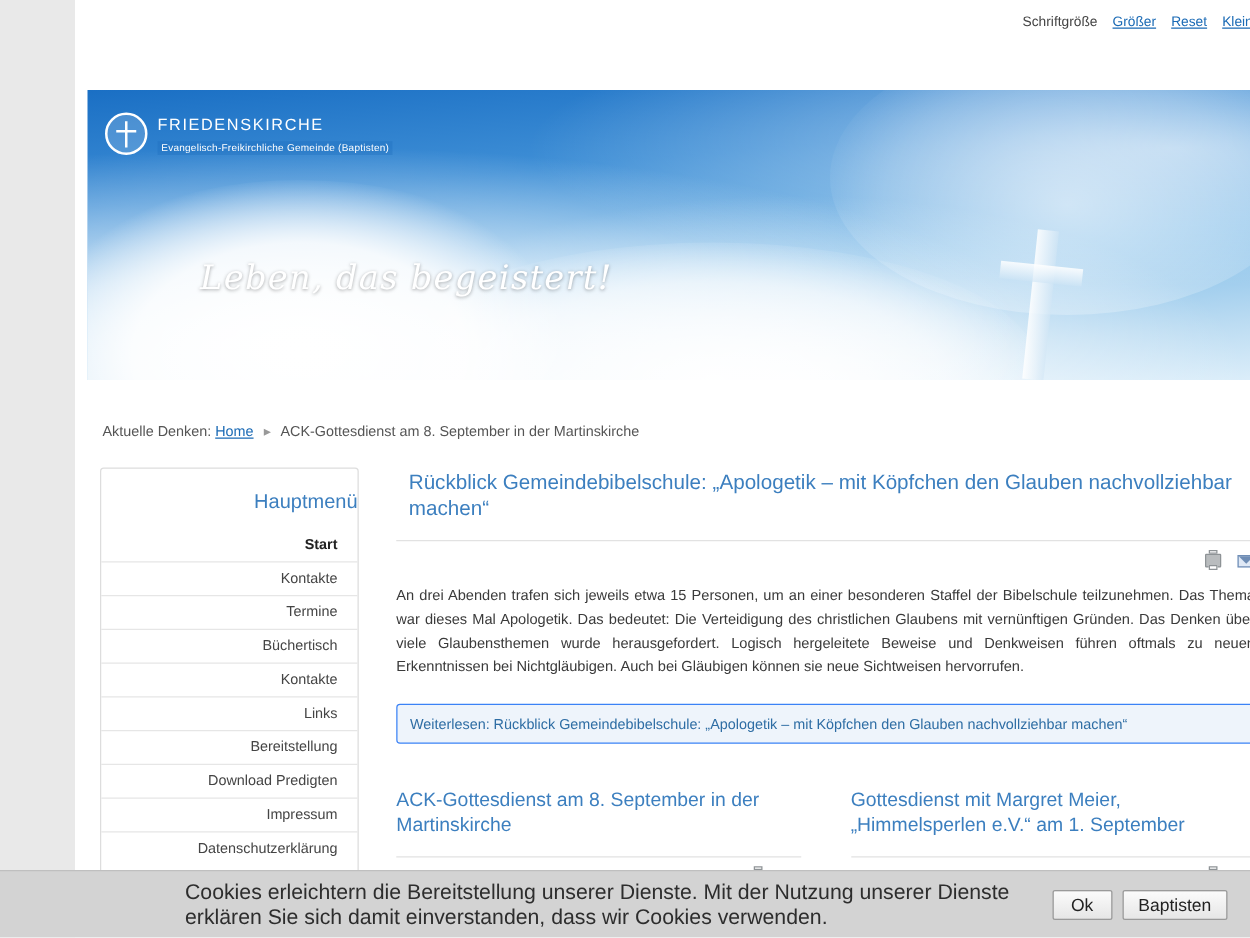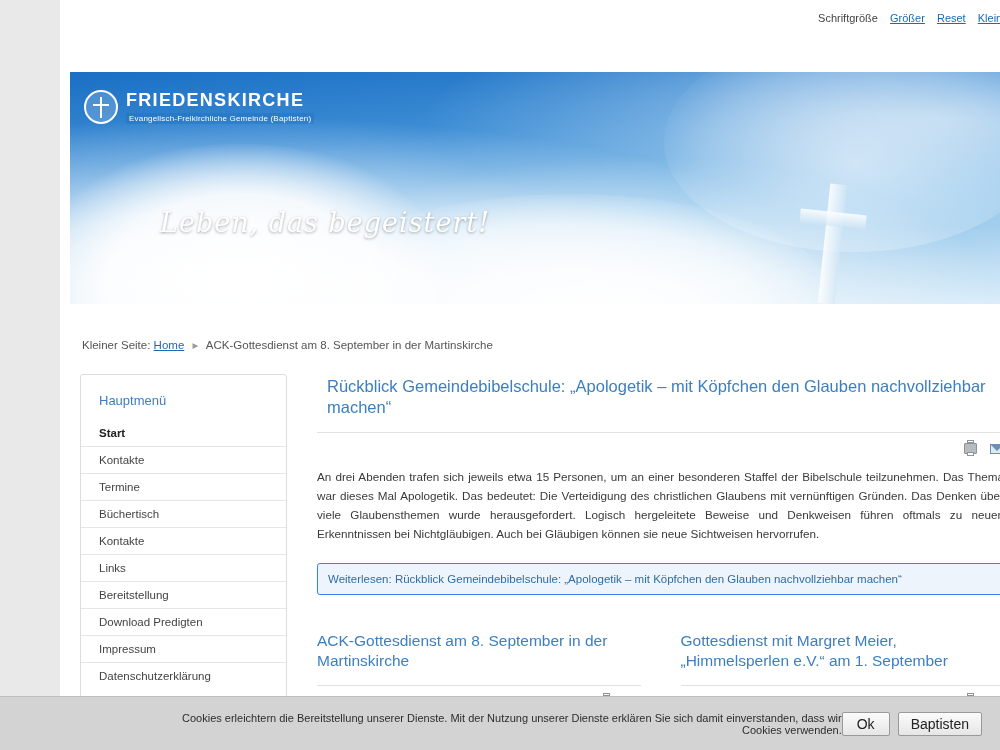--- a/index.html
+++ b/index.html
@@ -100,22 +100,22 @@
     transform: translateX(-50%);
   }
   .logo-mark::after {
     content: "";
     position: absolute;
     left: 7px; top: 12px;
     width: 16px; height: 2px;
     background: #fff;
   }
   .logo-text .l1 {
-    font-size: 18px;
-    font-weight: bold;
+    font-size: 13px;
+    font-weight: normal;
     color: #ffffff;
     letter-spacing: 1.3px;
     line-height: 20px;
   }
   .logo-text .l2 {
     font-size: 8px;
     color: #ffffff;
     letter-spacing: 0.2px;
     background: rgba(30,110,190,0.35);
     padding: 1px 3px;
@@ -177,35 +177,37 @@
     flex: 0 0 207px;
     border: 1px solid #dddddd;
     border-radius: 3px;
     background: #fff;
     padding: 14px 0 10px 0;
     box-sizing: border-box;
     align-self: flex-start;
   }
   .sidebar h3 {
     margin: 4px 0 12px 18px;
-    font-size: 13px;
+    font-size: 16px;
     font-weight: normal;
     color: #3c7fbf;
+    text-align: right;
   }
   .menu { list-style: none; margin: 0; padding: 0; }
   .menu li {
     border-bottom: 1px solid #e6e6e6;
   }
   .menu li:last-child { border-bottom: none; }
   .menu a {
     display: block;
     padding: 7px 16px 7px 18px;
     font-size: 11.5px;
     color: #444;
     text-decoration: none;
+    text-align: right;
   }
   .menu li.active a {
     color: #222;
     font-weight: bold;
   }
   .main {
     flex: 1;
     padding-left: 30px;
     box-sizing: border-box;
   }
@@ -320,22 +322,22 @@
     height: 54px;
     background: #d3d3d3;
     border-top: 1px solid #bfbfbf;
     display: flex;
     align-items: center;
     box-sizing: border-box;
     padding: 0 18px;
   }
   .cookiebar .msg {
     flex: 1;
-    text-align: right;
-    font-size: 11px;
+    text-align: left;
+    font-size: 17px;
     color: #2d2d2d;
     padding-left: 130px;
   }
   .cookiebar .btns {
     display: flex;
     gap: 8px;
   }
   .cookiebar button {
     font-family: "Liberation Sans", sans-serif;
     font-size: 14px;
@@ -374,21 +376,21 @@
       <div class="logo-mark"></div>
       <div class="logo-text">
         <div class="l1">FRIEDENSKIRCHE</div>
         <div class="l2">Evangelisch-Freikirchliche Gemeinde (Baptisten)</div>
       </div>
     </div>
     <div class="slogan">Leben, das begeistert!</div>
   </div>
 
   <div class="breadcrumb">
-    <span>Kleiner Seite:</span>
+    <span>Aktuelle Denken:</span>
     <a href="#">Home</a>
     <span class="sep">▸</span>
     <span>ACK-Gottesdienst am 8. September in der Martinskirche</span>
   </div>
 
   <div class="content">
 
     <div class="sidebar">
       <h3>Hauptmenü</h3>
       <ul class="menu">

